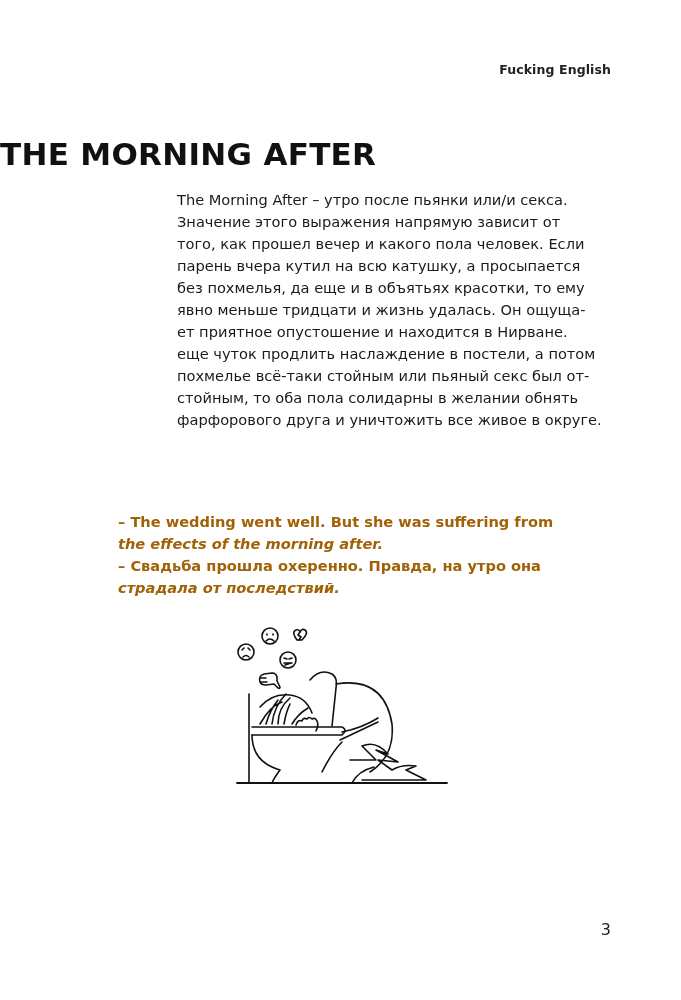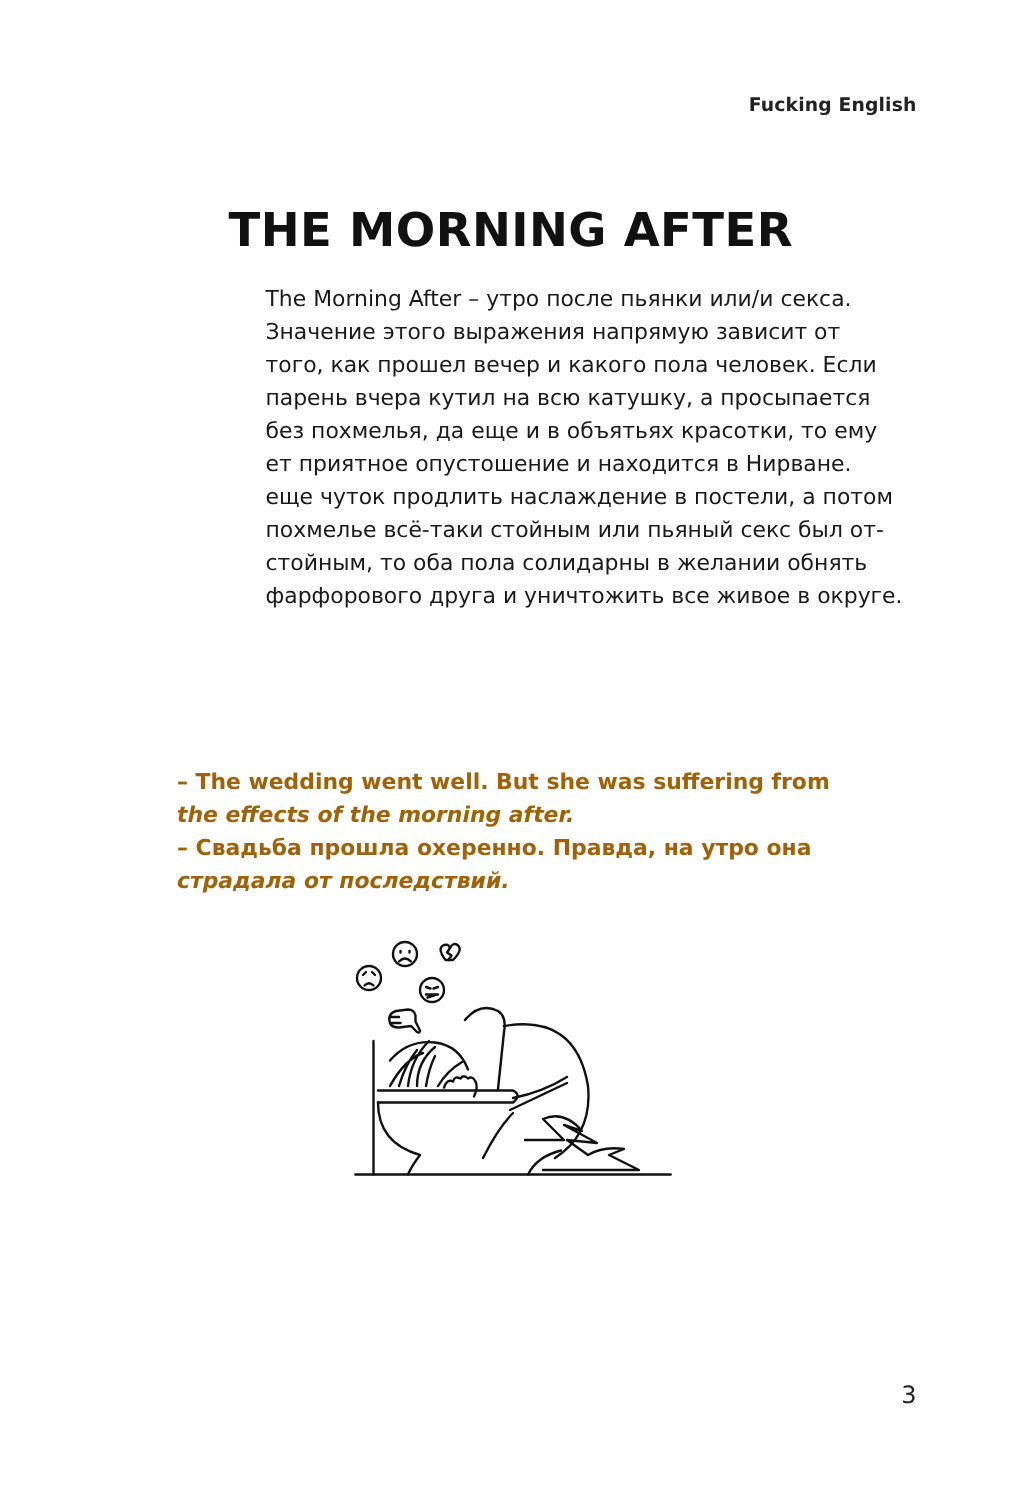--- a/index.html
+++ b/index.html
@@ -22,21 +22,21 @@
       font-size: 12.5px;
       font-weight: bold;
       color: #222;
       letter-spacing: 0.1px;
     }
     .title {
       position: absolute;
       top: 136px;
       left: 0;
       width: 681px;
-      text-align: center;
+      text-align: left;
       font-size: 31px;
       font-weight: bold;
       color: #111;
       letter-spacing: 0.3px;
       margin: 0;
     }
     .body-text {
       position: absolute;
       top: 189px;
       left: 134px;
@@ -99,20 +99,21 @@
 <div class="running-head">Fucking English</div>
 
 <h1 class="title">THE MORNING AFTER</h1>
 
 <div class="body-text">
   <span class="line">The Morning After – утро после пьянки или/и секса.</span>
   <span class="line">Значение этого выражения напрямую зависит от</span>
   <span class="line">того, как прошел вечер и какого пола человек. Если</span>
   <span class="line">парень вчера кутил на всю катушку, а просыпается</span>
   <span class="line">без похмелья, да еще и в объятьях красотки, то ему</span>
+  <span class="line">явно меньше тридцати и жизнь удалась. Он ощуща-</span>
   <span class="line">ет приятное опустошение и находится в Нирване.</span>
   <span class="line">еще чуток продлить наслаждение в постели, а потом</span>
   <span class="line">похмелье всё-таки стойным или пьяный секс был от-</span>
   <span class="line">стойным, то оба пола солидарны в желании обнять</span>
   <span class="line last">фарфорового друга и уничтожить все живое в округе.</span>
 </div>
 
 <div class="dialog">
   <span class="line">– The wedding went well. But she was suffering from</span>
   <span class="line last">the effects of the morning after.</span>

